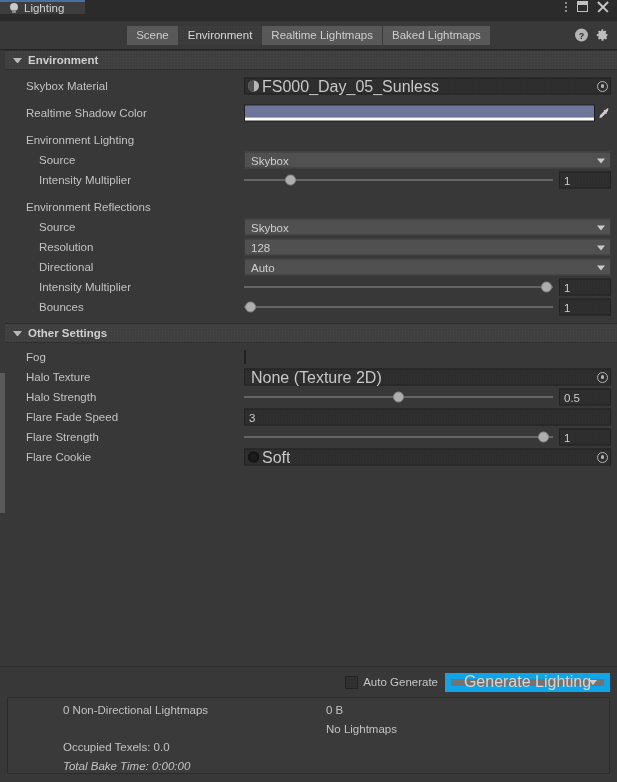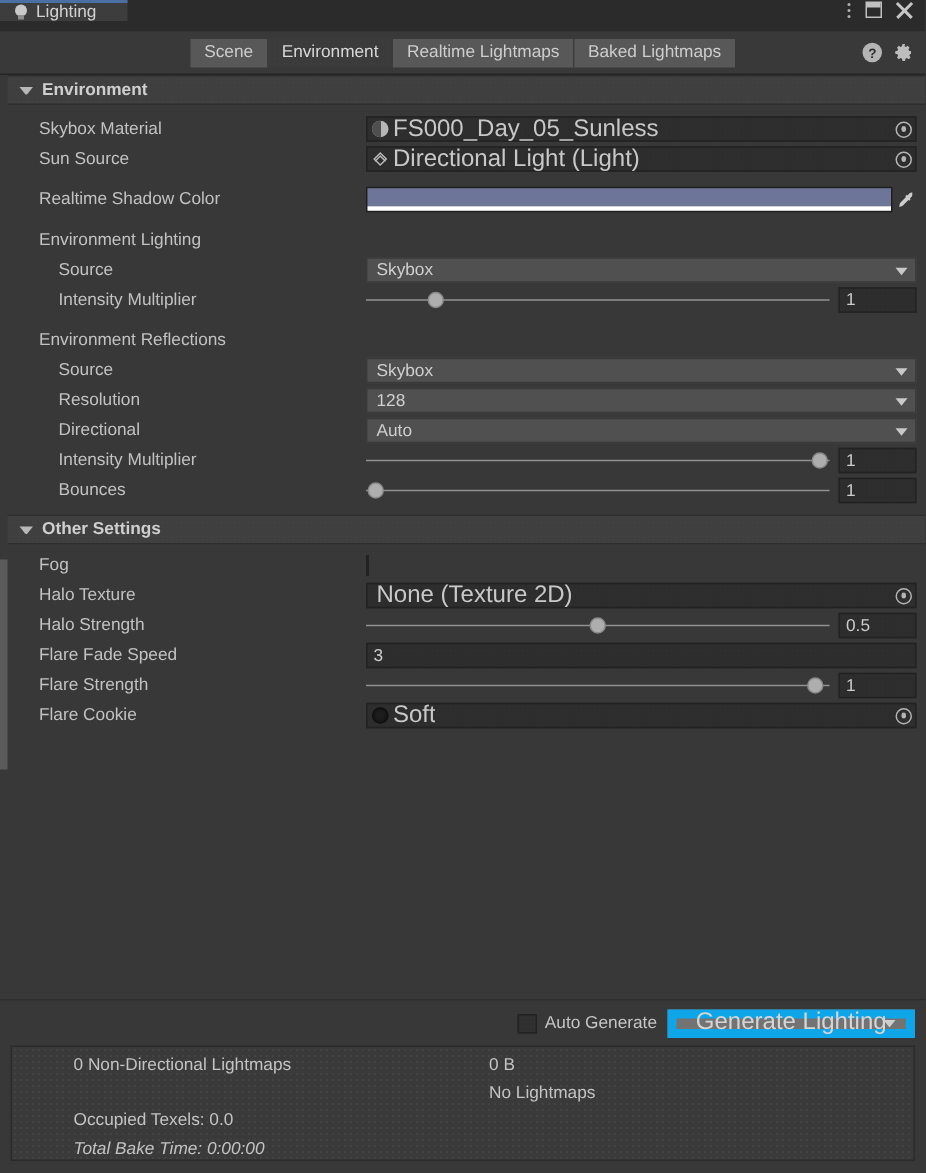--- a/index.html
+++ b/index.html
@@ -167,21 +167,21 @@
     width: 0; height: 0; border-left: 4px solid transparent; border-right: 4px solid transparent;
     border-top: 5px solid #cfcfcf;
   }
   .stats {
     margin: 0 7px 8px 7px; border: 1px solid #2b2b2b; background: #3a3a3a;
     background-image: radial-gradient(#434343 0.5px, transparent 0.5px);
     background-size: 4px 4px;
     height: 77px; position: relative; padding: 6px 9px;
   }
   .stats .s-line { position: absolute; font-size: 11.5px; color: #c3c3c3; white-space: nowrap; }
-  .stats .c1 { left: 9px; padding-left: 32px; }
+  .stats .c1 { left: 23px; padding-left: 32px; }
   .stats .c2 { left: 318px; }
 </style>
 </head>
 <body>
 
 <div class="window">
 
   <div class="titlebar">
     <div class="tab-lighting">
       <span class="bulb-icon">
@@ -240,37 +240,20 @@
           <div class="objfield">
             <span class="mat-icon"></span>
             <span class="txt">FS000_Day_05_Sunless</span>
             <span class="picker">
                 <i></i>
               </span>
           </div>
         </div>
       </div>
 
-      <div class="row-grid">
-        <span class="label-abs lvl0">Sun Source</span>
-        <div class="ctl">
-          <div class="objfield">
-            <span class="light-icon">
-              <svg viewBox="0 0 11 11" width="11" height="11">
-                  <path fill="none" stroke="#b8b8b8" stroke-width="1" d="M5.5 1.5 L9.5 5.5 L5.5 9.5 L1.5 5.5 Z"></path>
-                  <path fill="none" stroke="#b8b8b8" stroke-width="1" d="M2 7 L5.5 3.5 L9 7"></path>
-                </svg>
-            </span>
-            <span class="txt">Directional Light (Light)</span>
-            <span class="picker">
-                <i></i>
-              </span>
-          </div>
-        </div>
-      </div>
 
       <div style="height:7px"></div>
 
       <div class="row-grid">
         <span class="label-abs lvl0">Realtime Shadow Color</span>
         <div class="ctl" style="right:22px;">
           <div class="colorfield">
             <span class="swatch" id="shadow-swatch" style="background: rgb(109, 117, 153);"></span>
             <span class="alpha"></span>
           </div>

